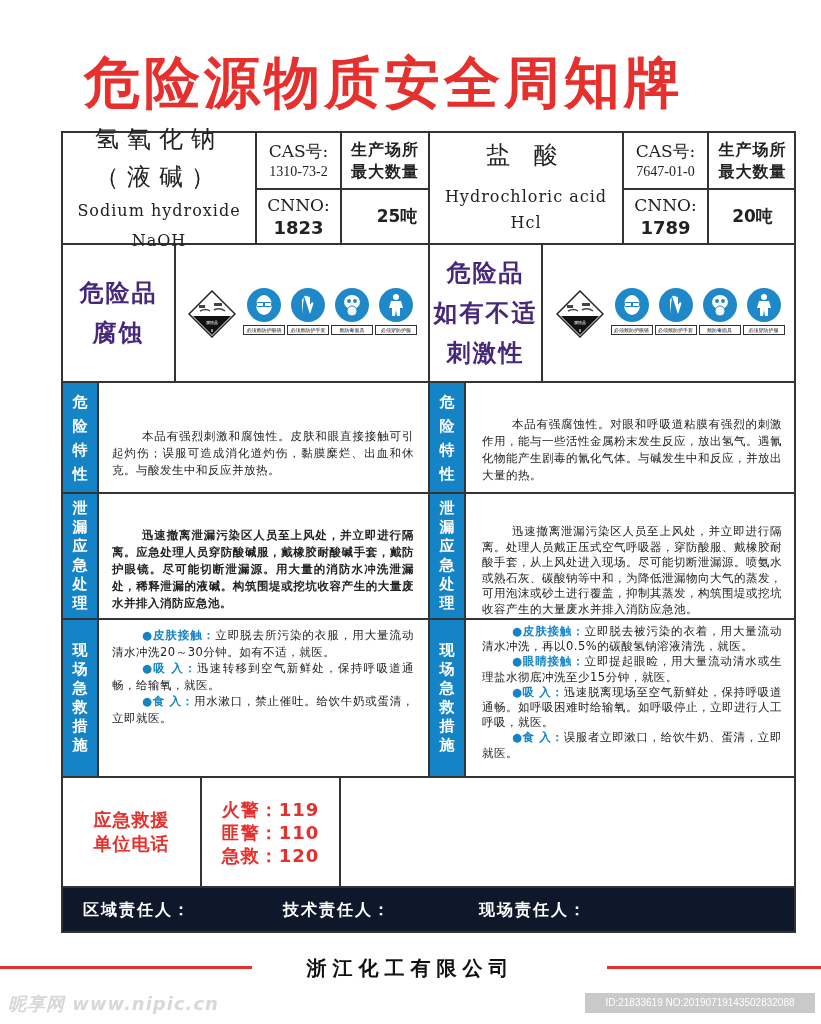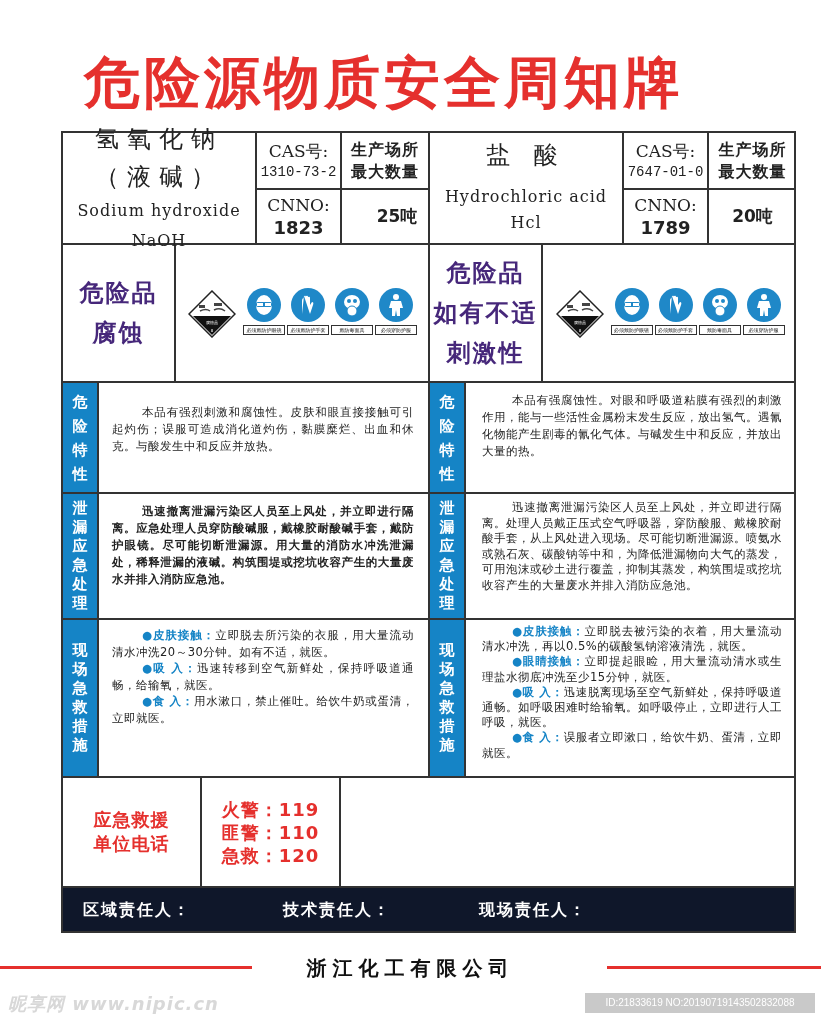--- a/index.html
+++ b/index.html
@@ -14,40 +14,40 @@
   .frame { position: absolute; left: 61px; top: 131px; width: 735px; height: 802px; border: 2px solid #333; }
   .hline { position: absolute; height: 2px; background: #333; }
   .vline { position: absolute; width: 2px; background: #333; }
 
   .cell { position: absolute; display: flex; flex-direction: column; align-items: center; justify-content: center; text-align: center; }
   .serif { font-family: "DejaVu Serif", "Liberation Serif", serif; }
 
   .cn-name { font-size: 24px; letter-spacing: 8px; line-height: 30px; color: #222; }
   .en-name { font-size: 16px; letter-spacing: 1px; line-height: 22px; color: #222; }
   .cas-label { font-size: 17px; line-height: 22px; }
-  .cas-val { font-size: 14px; line-height: 20px; font-family: Liberation Mono, monospace; }
+  .cas-val { font-size: 14px; line-height: 20px; font-family: Liberation Serif, serif; }
   .max-label { font-size: 16px; font-weight: bold; line-height: 22px; letter-spacing: 1px; }
   .cnno-label { font-size: 17px; line-height: 22px; }
   .cnno-val { font-size: 18px; font-weight: bold; line-height: 24px; }
   .qty { font-size: 17px; font-weight: bold; }
 
   .hazard-class { color: #46277a; font-weight: bold; font-size: 24px; line-height: 40px; letter-spacing: 2px; }
 
   .icons-row { display: flex; align-items: flex-start; gap: 4px; }
   .ghs { width: 48px; height: 48px; margin-right: 4px; margin-top: 2px; position: relative; }
   .ppe { width: 40px; display: flex; flex-direction: column; align-items: center; }
   .ppe-circle { width: 34px; height: 34px; border-radius: 50%; background: #1f88c8; display: flex; align-items: center; justify-content: center; }
   .ppe-label { margin-top: 3px; border: 1px solid #333; font-size: 5px; line-height: 8px; padding: 0 1px; white-space: nowrap; color: #111; width: 42px; text-align: center; overflow: hidden; }
 
   .side-label {
     position: absolute; background: #1584c6; color: #fff; font-weight: bold; font-size: 15px;
     display: flex; flex-direction: column; align-items: center; justify-content: center; line-height: 24px;
   }
   .body-text { position: absolute; font-size: 11.5px; line-height: 17px; color: #222; letter-spacing: 0.5px; text-align: justify; }
-  .body-text p { text-indent: 2.6em; }
+  .body-text p { text-indent: 2.6em; margin-top: 24px; }
   .aid p { text-indent: 2.6em; margin: 0; }
   .aid .bullet { color: #1584c6; font-weight: bold; }
 
   .emerg-label { color: #e5302d; font-weight: bold; font-size: 18px; line-height: 24px; letter-spacing: 1px; }
   .emerg-nums { color: #e5302d; font-weight: bold; font-size: 18px; line-height: 23px; text-align: left; letter-spacing: 1px; }
 
   .red-bar { position: absolute; left: 63px; top: 888px; width: 731px; height: 43px; background: #0f172a; }
   .resp { position: absolute; top: 0; line-height: 43px; color: #fff; font-weight: bold; font-size: 16px; letter-spacing: 2px; }
 
   .footer-line { position: absolute; top: 966px; height: 3px; background: #e5302d; }

